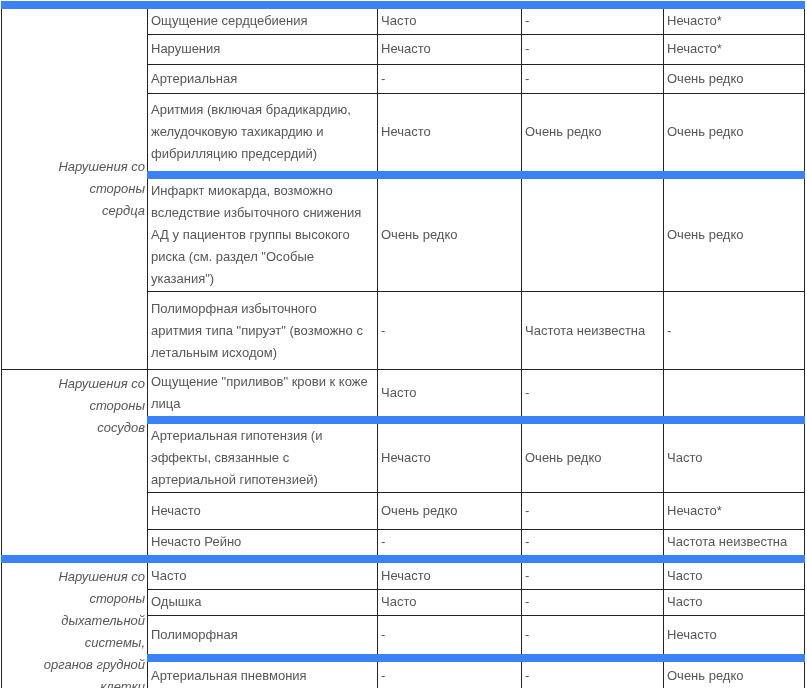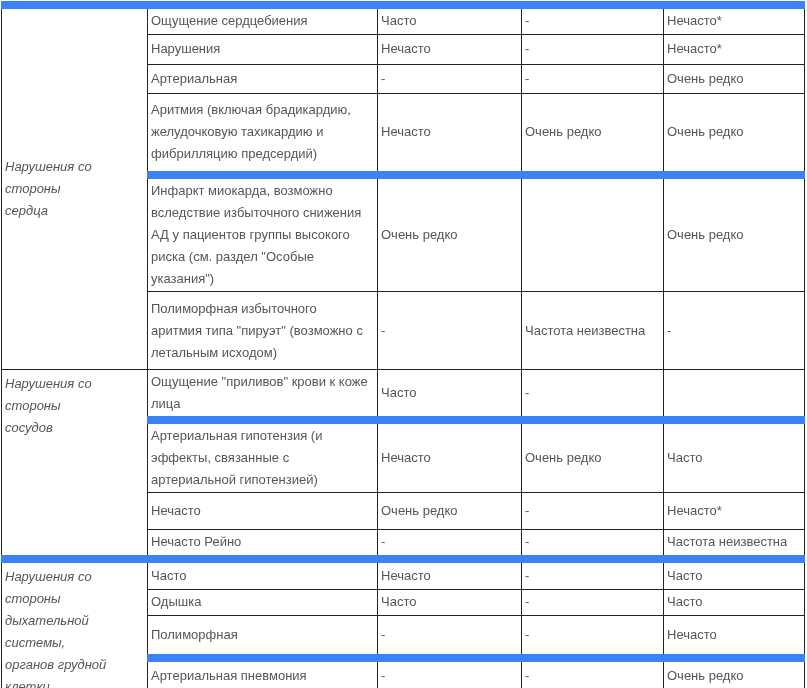--- a/index.html
+++ b/index.html
@@ -24,20 +24,21 @@
     color: #55565a;
     font-size: 13px;
     line-height: 22px;
     white-space: pre-line;
     overflow: hidden;
     word-wrap: break-word;
   }
   td.soc {
     font-style: italic;
     padding-left: 4px;
+    text-align: right;
   }
   td.soc.align-top {
     vertical-align: top;
     padding-top: 3px;
   }
   tr.break > td {
     border-top: 8px solid #3b82f6;
   }
 </style>
 </head>

